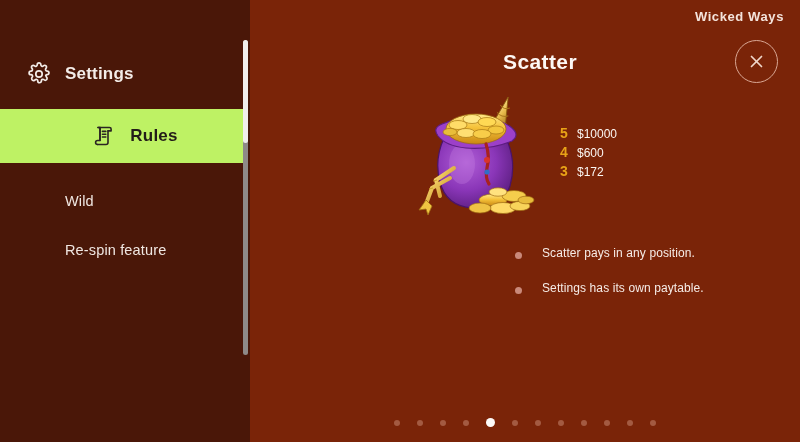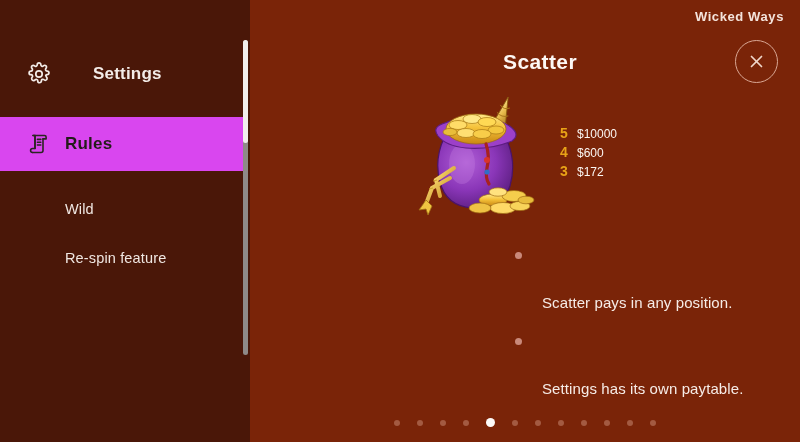--- a/index.html
+++ b/index.html
@@ -29,25 +29,26 @@
     flex: 0 0 250px;
   }
 
   .nav-row {
     display: flex;
     align-items: center;
     height: 54px;
     padding-left: 26px;
     cursor: pointer;
   }
-  .nav-row.settings { margin-top: 47px; gap: 28px; }
+  .nav-row.settings { margin-top: 47px; }
   .nav-row.active {
-    background: #d946ef;
+    background: #bef264;
     width: 243px;
-    margin-top: 16px;
+    margin-top: 8px;
+    justify-content: center;
   }
 
   .nav-icon {
     width: 26px;
     height: 26px;
     flex: 0 0 26px;
     display: flex;
     align-items: center;
     justify-content: center;
     margin-right: 13px;
@@ -191,24 +192,23 @@
   .bullet-dot {
     width: 7px;
     height: 7px;
     border-radius: 50%;
     background: #c9897a;
     margin-right: 20px;
     margin-top: 6px;
     flex: 0 0 7px;
   }
   .bullet-text {
-    font-size: 15px;
+    font-size: 12px;
     color: #f6ece7;
     letter-spacing: 0.1px;
-    margin-top: 48px;
   }
 
   
   .pagination {
     position: absolute;
     bottom: 15px;
     left: 0;
     right: 0;
     display: flex;
     justify-content: center;

